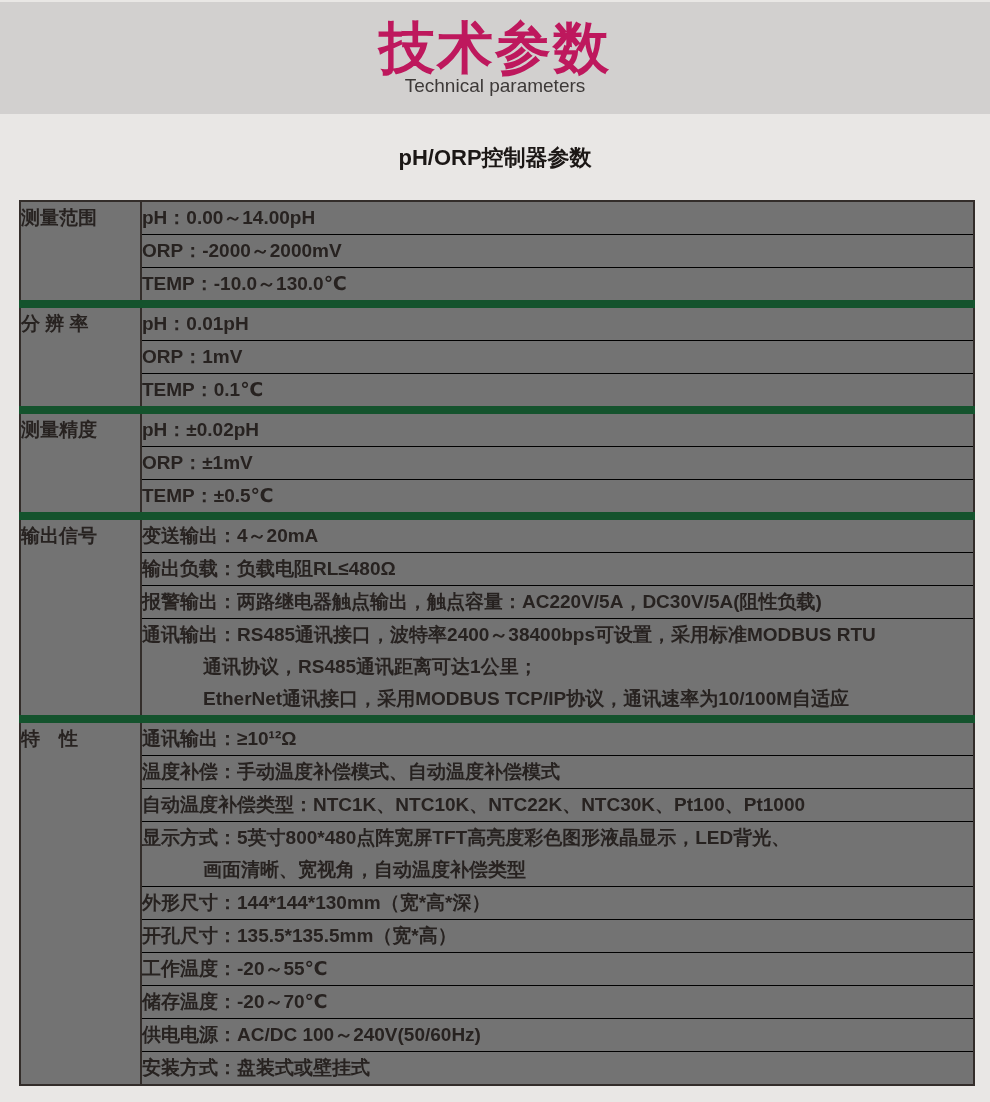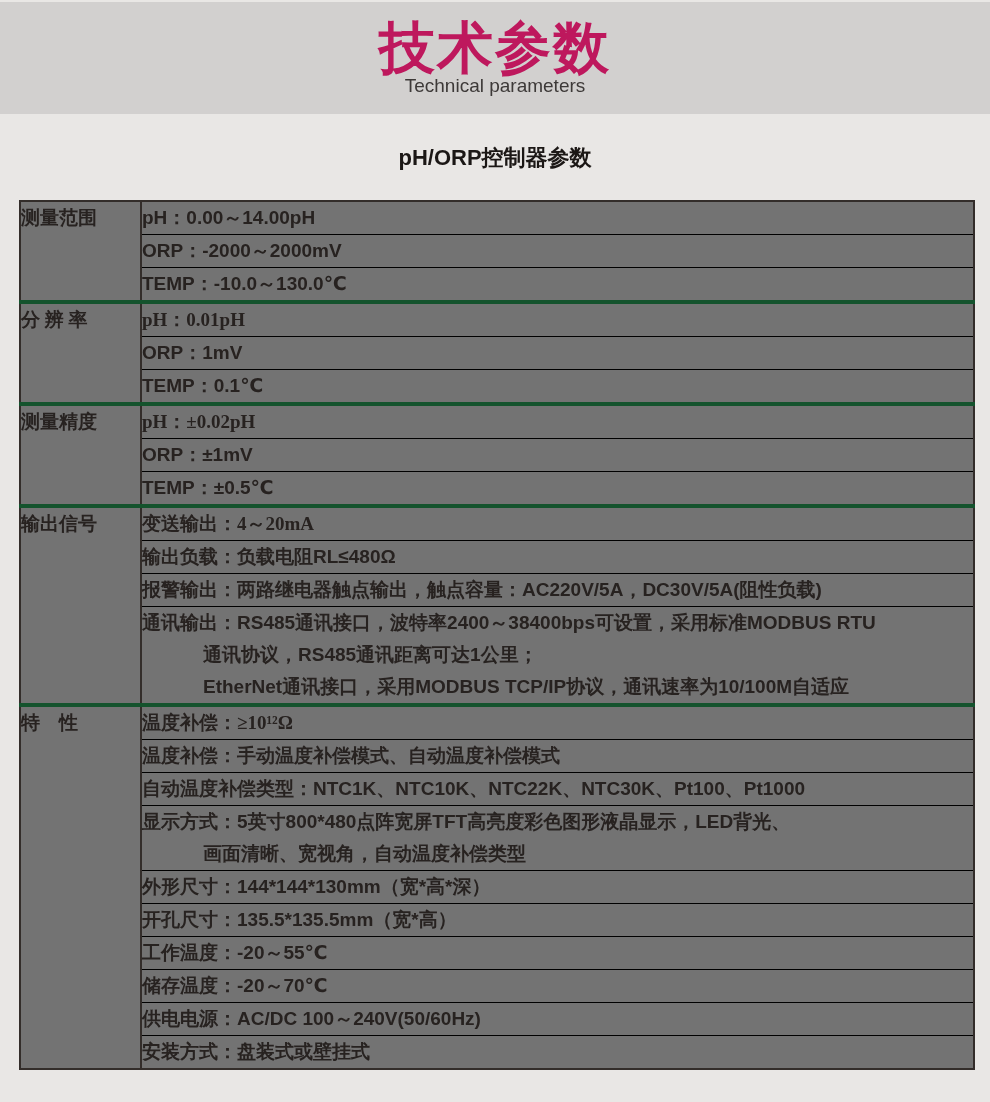--- a/index.html
+++ b/index.html
@@ -73,21 +73,21 @@
     padding-left: 13px;
     line-height: 32px;
     box-sizing: border-box;
   }
   td.val {
     padding-left: 12px;
     line-height: 32px;
     border-top: 1px solid #000000;
   }
   tr.row { height: 32px; }
-  tr.sec td { border-top: 4px solid #14532d; font-family: Liberation Serif, serif; }
+  tr.sec td { border-top: 8px solid #14532d; }
   tr.first td { border-top: none; }
   .line { line-height: 32px; }
   .indent { padding-left: 61px; }
 </style>
 </head>
 <body>
 
 <div class="page">
 
   <header class="banner">
@@ -146,21 +146,21 @@
     <tr>
       <td class="val">
         <div class="line">通讯输出：RS485通讯接口，波特率2400～38400bps可设置，采用标准MODBUS RTU</div>
         <div class="line indent">通讯协议，RS485通讯距离可达1公里；</div>
         <div class="line indent">EtherNet通讯接口，采用MODBUS TCP/IP协议，通讯速率为10/100M自适应</div>
       </td>
     </tr>
 
     <tr class="row sec">
       <td class="cat" rowspan="10">特　性</td>
-      <td class="val">温度补偿：≥10¹²Ω</td>
+      <td class="val">通讯输出：≥10¹²Ω</td>
     </tr>
     <tr class="row">
       <td class="val">温度补偿：手动温度补偿模式、自动温度补偿模式</td>
     </tr>
     <tr class="row">
       <td class="val">自动温度补偿类型：NTC1K、NTC10K、NTC22K、NTC30K、Pt100、Pt1000</td>
     </tr>
     <tr>
       <td class="val">
         <div class="line">显示方式：5英寸800*480点阵宽屏TFT高亮度彩色图形液晶显示，LED背光、</div>

